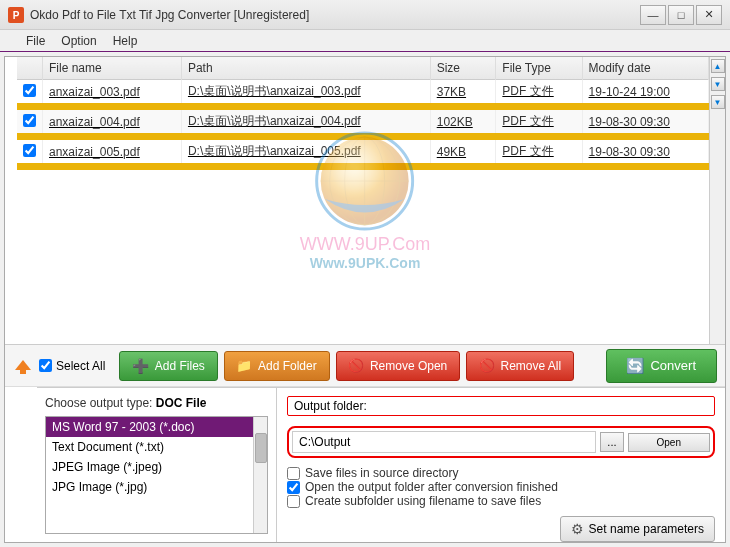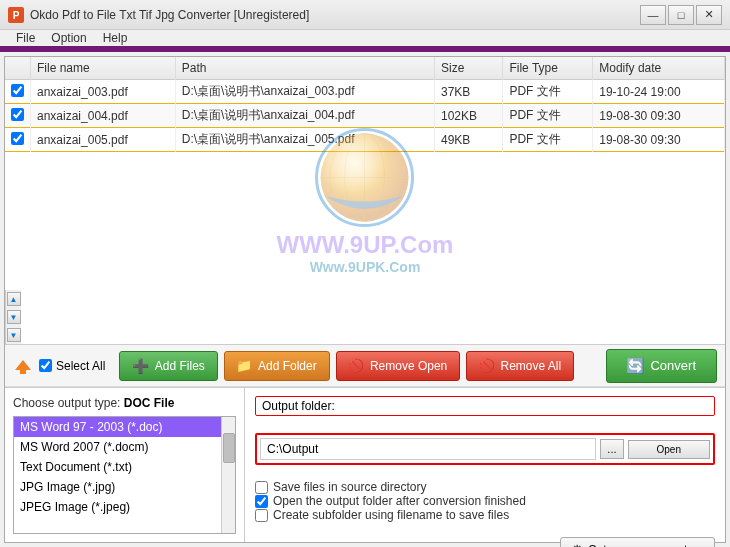--- a/index.html
+++ b/index.html
@@ -52,22 +52,22 @@
       justify-content: center;
       color: #333;
     }
 
     
     .menu-bar {
       background: #f0f0f0;
       height: 22px;
       display: flex;
       align-items: center;
-      padding: 0 8px;
-      border-bottom: 6px solid #701a75;
+      padding: 0 18px;
+      border-bottom: 1px solid #701a75;
     }
     .menu-item {
       padding: 2px 8px;
       cursor: pointer;
       font-size: 12px;
       color: #333;
     }
 
     
     .main-container {
@@ -76,24 +76,25 @@
       margin: 4px;
       height: calc(547px - 30px - 22px - 8px);
       display: flex;
       flex-direction: column;
     }
 
     
     .file-list-area {
       flex: 1;
       display: flex;
-      flex-direction: column;
+      flex-direction: row;
       border-bottom: 1px solid #ccc;
       position: relative;
       overflow: hidden;
+      padding-left: 12px;
     }
 
     .file-table-container {
       flex: 1;
       overflow: auto;
     }
 
     table {
       width: 100%;
       border-collapse: collapse;
@@ -105,21 +106,22 @@
     }
     thead th {
       padding: 4px 6px;
       text-align: left;
       border-right: 1px solid #ddd;
       font-weight: normal;
       color: #333;
       white-space: nowrap;
     }
     tbody tr {
-      border-bottom: 1px solid #eab308;
+      border-bottom: 7px solid #eab308;
+      text-decoration: underline;
     }
     tbody tr:nth-child(odd) { background: #fff; }
     tbody tr:nth-child(even) { background: #f9f9f9; }
     tbody td {
       padding: 3px 6px;
       border-right: 1px solid #eee;
       color: #333;
       white-space: nowrap;
     }
     .checkbox-cell {
@@ -138,23 +140,23 @@
       transform: translate(-50%, -50%);
       pointer-events: none;
       opacity: 0.35;
       text-align: center;
     }
     .watermark-globe {
       width: 100px;
       height: 100px;
     }
     .watermark-text1 {
-      font-size: 24px;
-      color: #8b5cf6;
-      font-weight: bold;
+      font-size: 18px;
+      color: #ec4899;
+      font-weight: normal;
     }
     .watermark-text2 {
       font-size: 14px;
       color: #0077aa;
       font-weight: bold;
     }
 
     
     .right-scrollbar {
       width: 16px;
@@ -241,20 +243,21 @@
       padding: 0 20px;
       font-size: 13px;
     }
     .spacer { flex: 1; }
 
     
     .bottom-panel {
       display: flex;
       height: 155px;
       border-top: 1px solid #ccc;
+      margin-left: 32px;
     }
 
     
     .output-type-panel {
       width: 240px;
       border-right: 1px solid #ccc;
       padding: 8px;
       display: flex;
       flex-direction: column;
       gap: 4px;
@@ -278,21 +281,21 @@
       flex: 1;
       overflow-y: auto;
       font-size: 12px;
     }
     .output-list-item {
       padding: 3px 6px;
       cursor: pointer;
       white-space: nowrap;
     }
     .output-list-item.selected {
-      background: #8b5cf6;
+      background: #701a75;
       color: white;
     }
     .list-scrollbar {
       width: 14px;
       background: #f0f0f0;
       border-left: 1px solid #ccc;
       display: flex;
       flex-direction: column;
       align-items: center;
     }
@@ -304,38 +307,38 @@
       margin-top: 16px;
       border-radius: 2px;
     }
 
     
     .output-folder-panel {
       flex: 1;
       padding: 8px 10px;
       display: flex;
       flex-direction: column;
-      gap: 15px;
+      gap: 8px;
     }
     .folder-label {
       font-size: 12px;
       color: #000;
       border: 1px solid #e00;
       padding: 2px 6px;
       display: inline-block;
       border-radius: 2px;
       margin-bottom: 2px;
     }
     .folder-input-row {
       display: flex;
       align-items: center;
       gap: 4px;
       border: 2px solid #e00;
       padding: 3px;
-      border-radius: 2px;
+      border-radius: 8px;
     }
     .folder-input {
       flex: 1;
       border: 1px solid #ccc;
       padding: 3px 6px;
       font-size: 12px;
       outline: none;
     }
     .folder-browse-btn {
       padding: 3px 6px;
@@ -529,24 +532,23 @@
   <div class="bottom-panel">
 
     <div class="output-type-panel">
       <div class="output-type-label">
         <span>Choose output type:</span>
         <span class="output-type-bold">DOC File</span>
       </div>
       <div class="output-list-container">
         <div class="output-list" id="output-list">
             <div class="output-list-item selected">MS Word 97 - 2003 (*.doc)</div>
-            <div class="output-list-item">MS Word 2007 (*.docm)</div>
             <div class="output-list-item">Text Document (*.txt)</div>
+            <div class="output-list-item">JPEG Image (*.jpeg)</div>
             <div class="output-list-item">JPG Image (*.jpg)</div>
-            <div class="output-list-item">JPEG Image (*.jpeg)</div>
           </div>
         <div class="list-scrollbar">
           <div class="list-scroll-thumb"></div>
         </div>
       </div>
     </div>
 
     <div class="output-folder-panel">
       <div class="folder-label">Output folder:</div>
 

